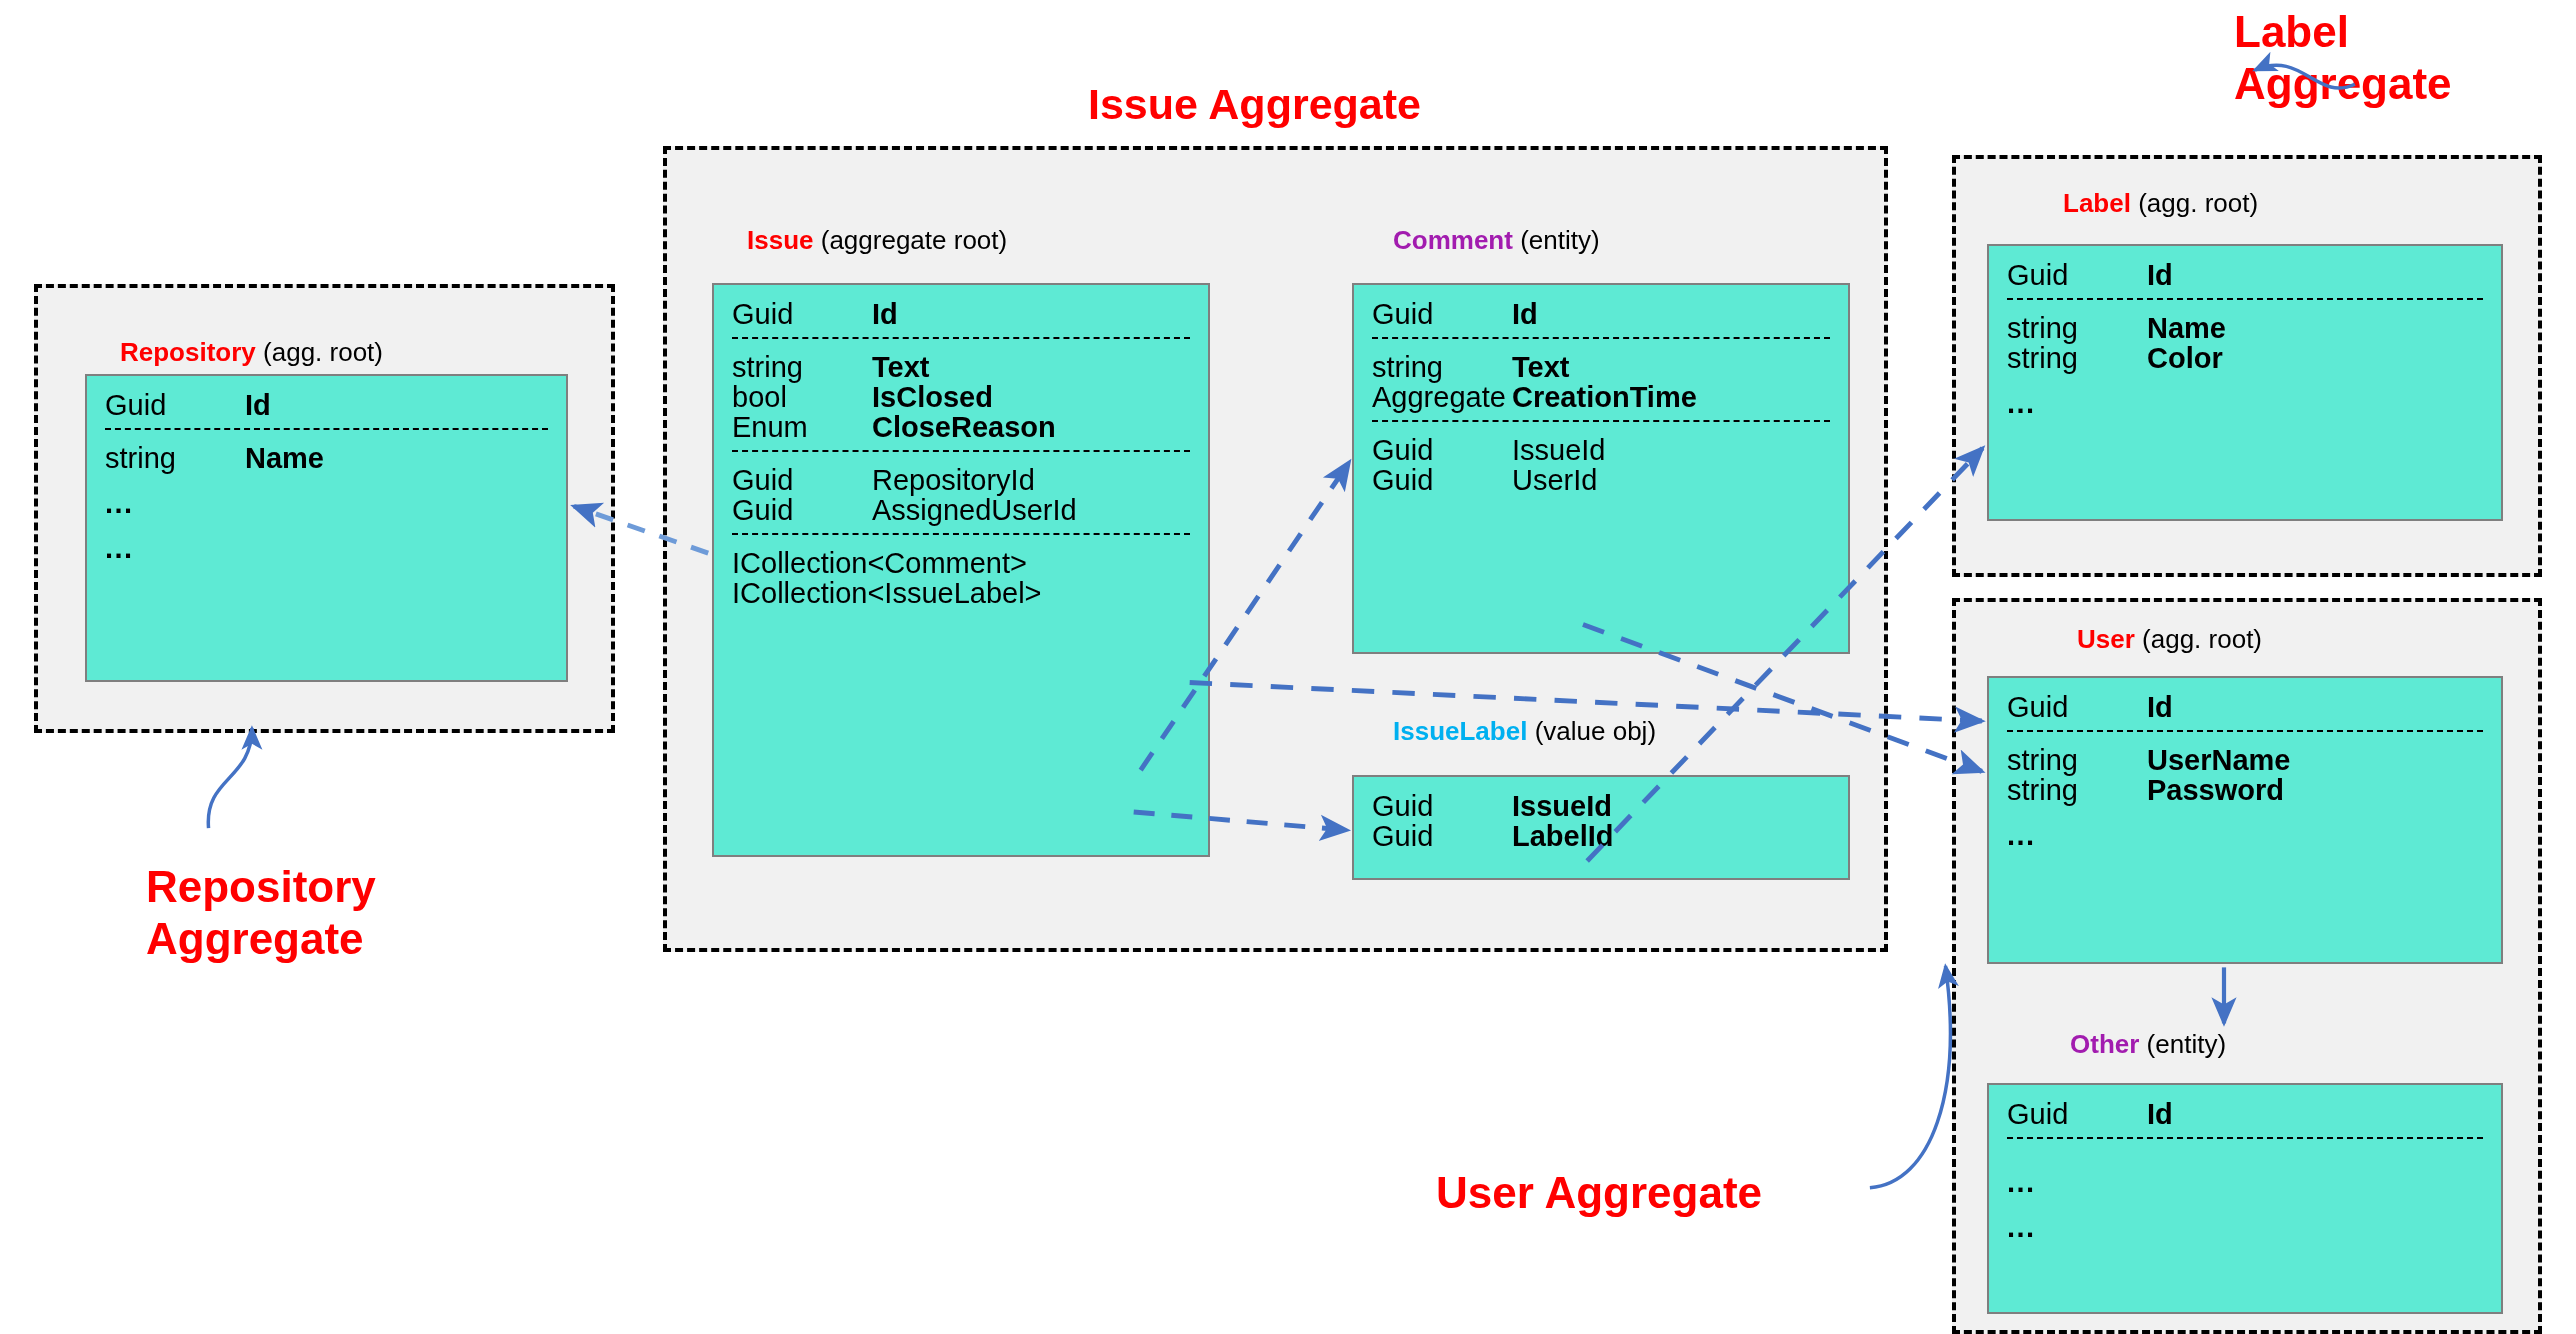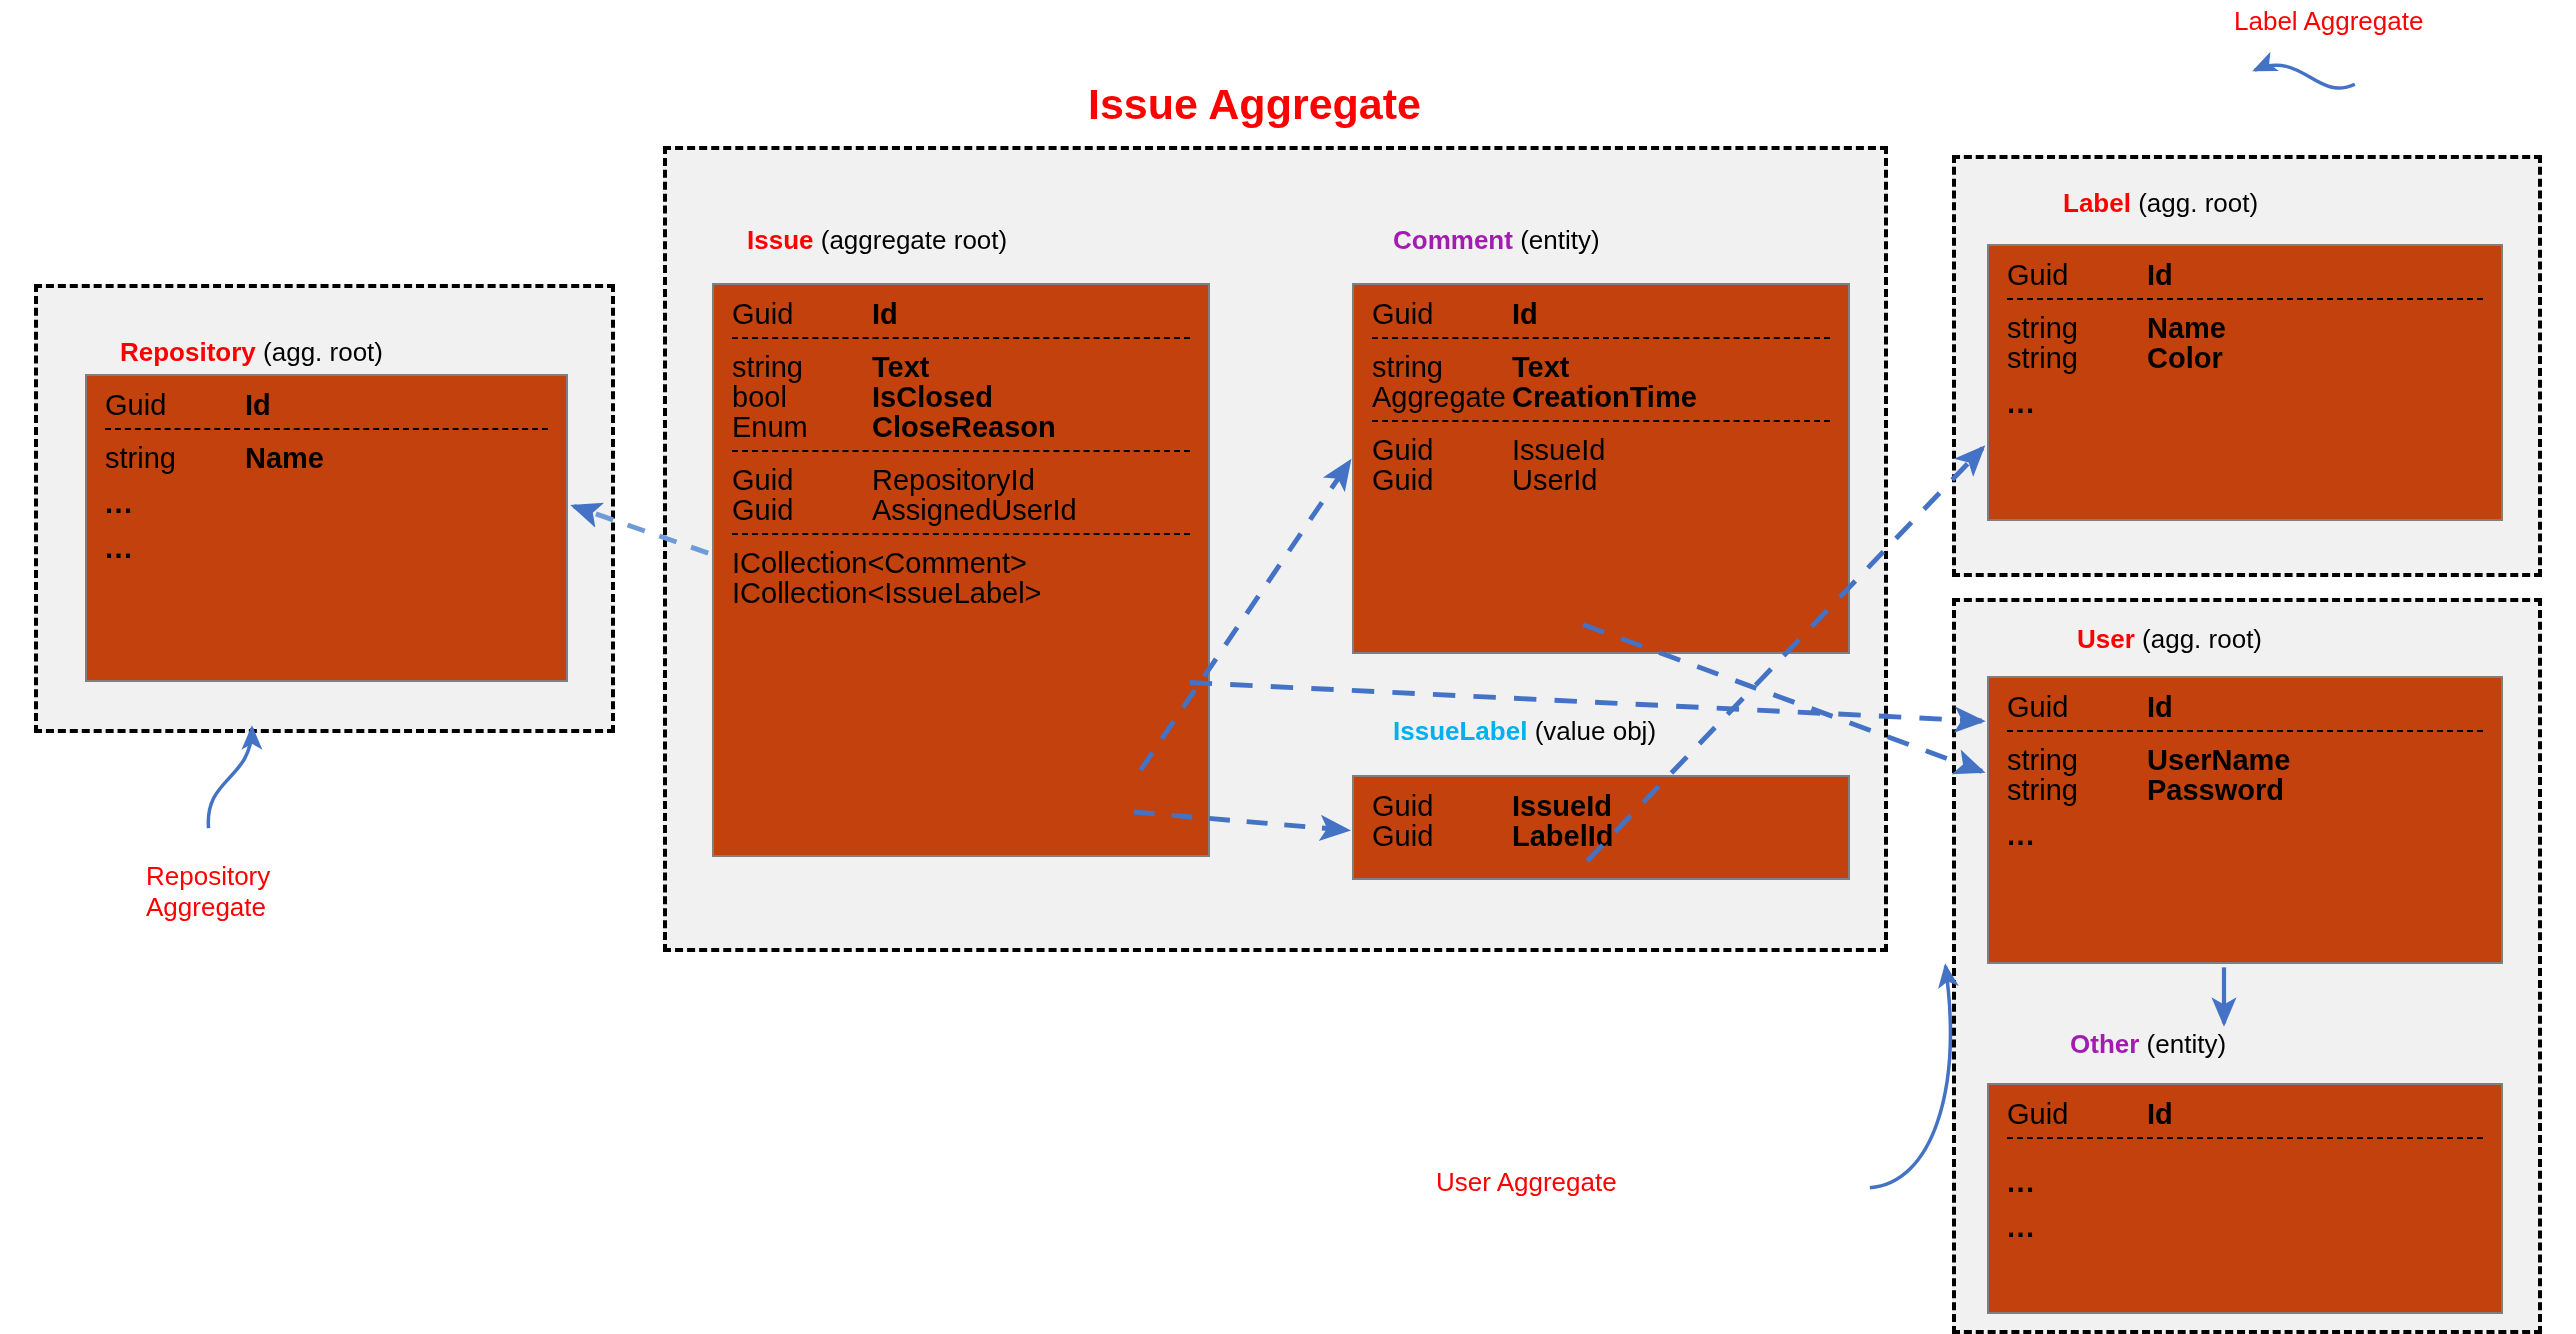--- a/index.html
+++ b/index.html
@@ -18,42 +18,42 @@
   .agg{
     position:absolute;
     background:#f1f1f1;
     border:4.9px dashed #000000;
     box-sizing:border-box;
   }
   
   .agg-caption{
     position:absolute;
     color:#ff0000;
-    font-size:26px;
+    font-size:44px;
     line-height:1.18;
     white-space:pre-line;
-    font-weight:400;
+    font-weight:700;
   }
   .agg-caption.bold{font-weight:700;}
   
   .ent-title{
     position:absolute;
     font-size:26px;
     white-space:nowrap;
     color:#000000;
     font-weight:400;
   }
   .ent-title .nm{font-weight:700;}
   .c-red{color:#ff0000;}
   .c-green{color:#a21caf;}
   .c-cyan{color:#00b0f0;text-align:right;}
   
   .ent-box{
     position:absolute;
-    background:#c2410c;
+    background:#5eead4;
     border:2.8px solid #7f7f7f;
     box-sizing:border-box;
     padding:12px;
   }
   .rows{
     position:absolute;
     left:18px; right:18px; top:12.6px;
   }
   .row{
     display:flex;

